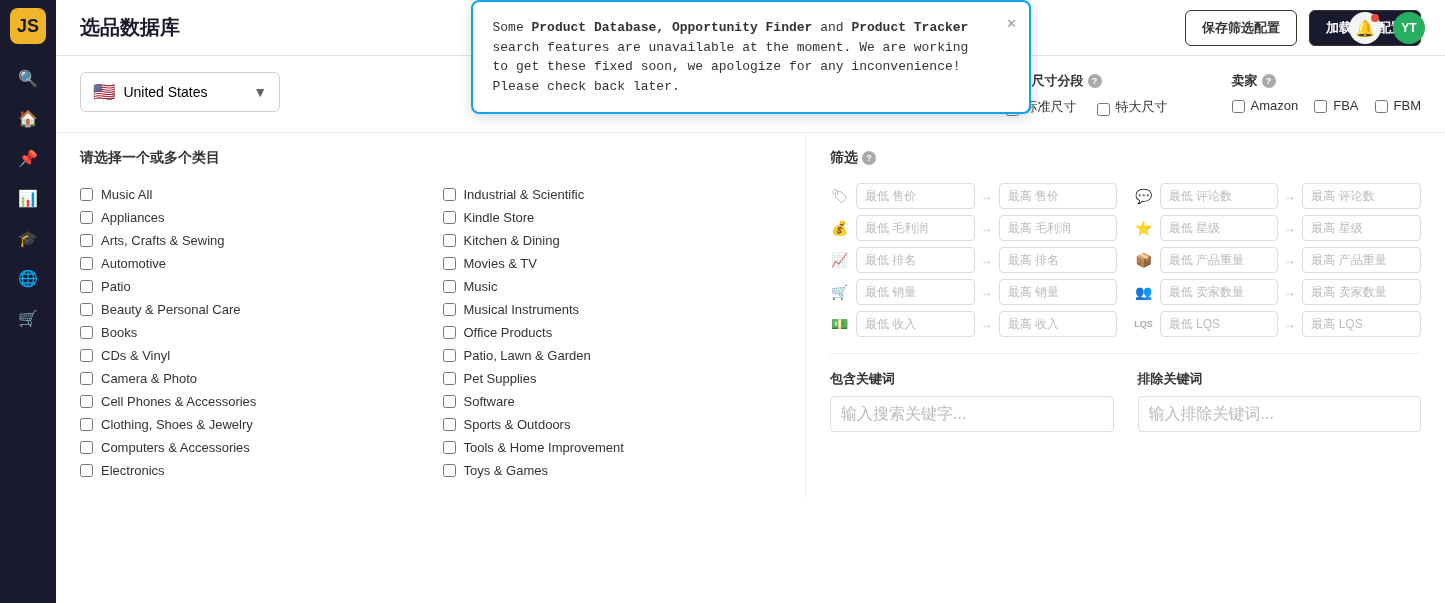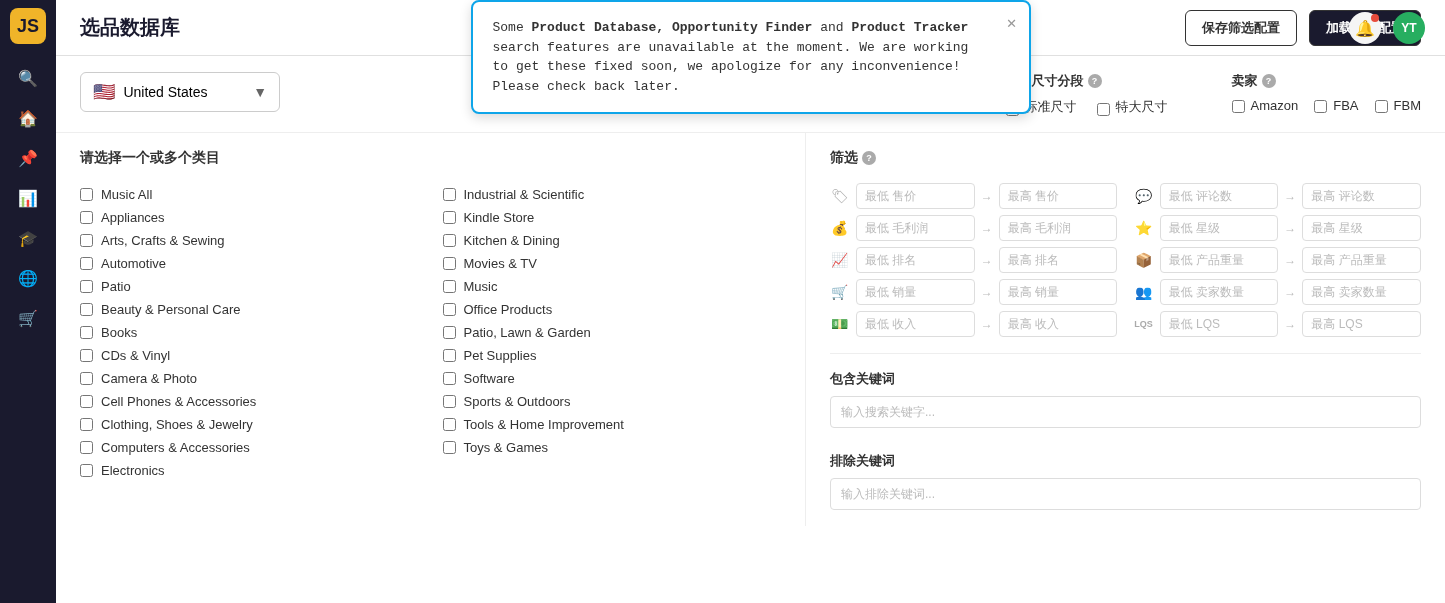--- a/index.html
+++ b/index.html
@@ -300,21 +300,21 @@
       font-size: 13px;
       font-weight: 600;
       color: #333;
       margin-bottom: 8px;
     }
     .keyword-input {
       width: 100%;
       border: 1px solid #ddd;
       border-radius: 4px;
       padding: 8px 10px;
-      font-size: 12px;
+      font-size: 16px;
       color: #999;
       outline: none;
     }
     .keyword-input::placeholder { color: #bbb; }
   </style>
 </head>
 <body>
 
 <div class="sidebar">
   <div class="sidebar-logo">JS</div>
@@ -480,20 +480,24 @@
             <label class="category-item">
               <input type="checkbox" style="">
               <span>Movies &amp; TV</span>
             </label>
             <label class="category-item">
               <input type="checkbox" style="">
               <span>Music</span>
             </label>
             <label class="category-item">
               <input type="checkbox" style="">
+              <span>Musical Instruments</span>
+            </label>
+            <label class="category-item">
+              <input type="checkbox" style="">
               <span>Office Products</span>
             </label>
             <label class="category-item">
               <input type="checkbox" style="">
               <span>Patio, Lawn &amp; Garden</span>
             </label>
             <label class="category-item">
               <input type="checkbox" style="">
               <span>Pet Supplies</span>
             </label>
@@ -580,21 +584,21 @@
             <input class="filter-input" type="text" placeholder="最高 收入" style="">
             <span style="width:24px;"></span>
             <span class="filter-icon" style="font-size:9px;font-weight:700;color:#aaa;">LQS</span>
             <input class="filter-input" type="text" placeholder="最低 LQS" style="">
             <span class="filter-arrow">→</span>
             <input class="filter-input" type="text" placeholder="最高 LQS" style="">
           </div>
         </div>
 
         <div style="margin-top:16px;border-top:1px solid #eee;padding-top:16px;">
-          <div style="display:flex;gap:24px;flex-direction:column;">
+          <div style="display:flex;gap:24px;">
             <div class="keyword-col">
               <div class="keyword-title">包含关键词</div>
               <input class="keyword-input" type="text" placeholder="输入搜索关键字..." style="">
             </div>
             <div class="keyword-col">
               <div class="keyword-title">排除关键词</div>
               <input class="keyword-input" type="text" placeholder="输入排除关键词..." style="">
             </div>
           </div>
         </div>

